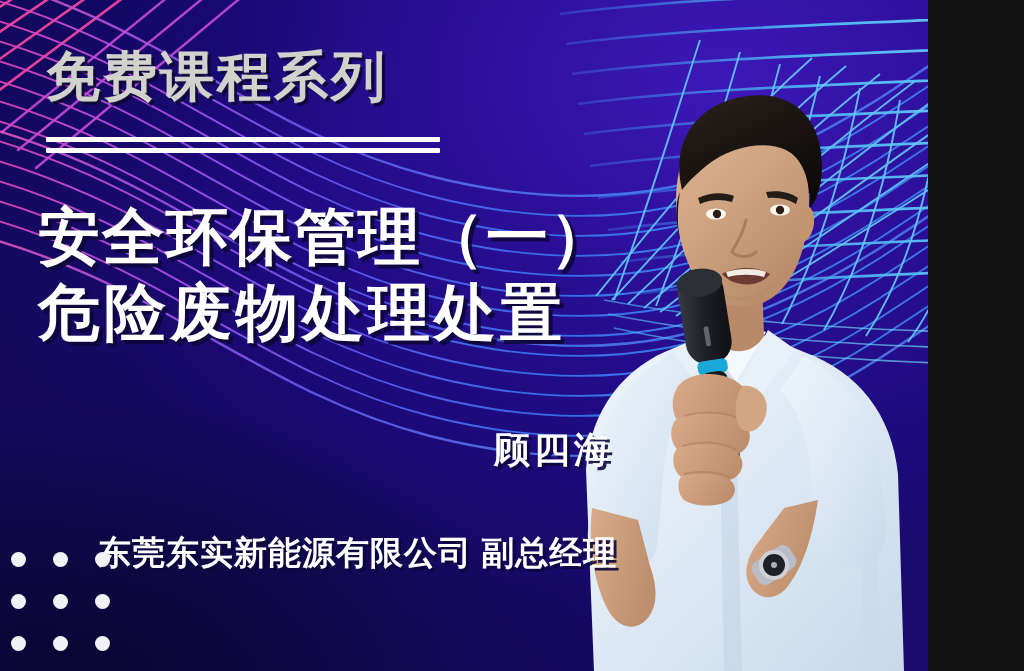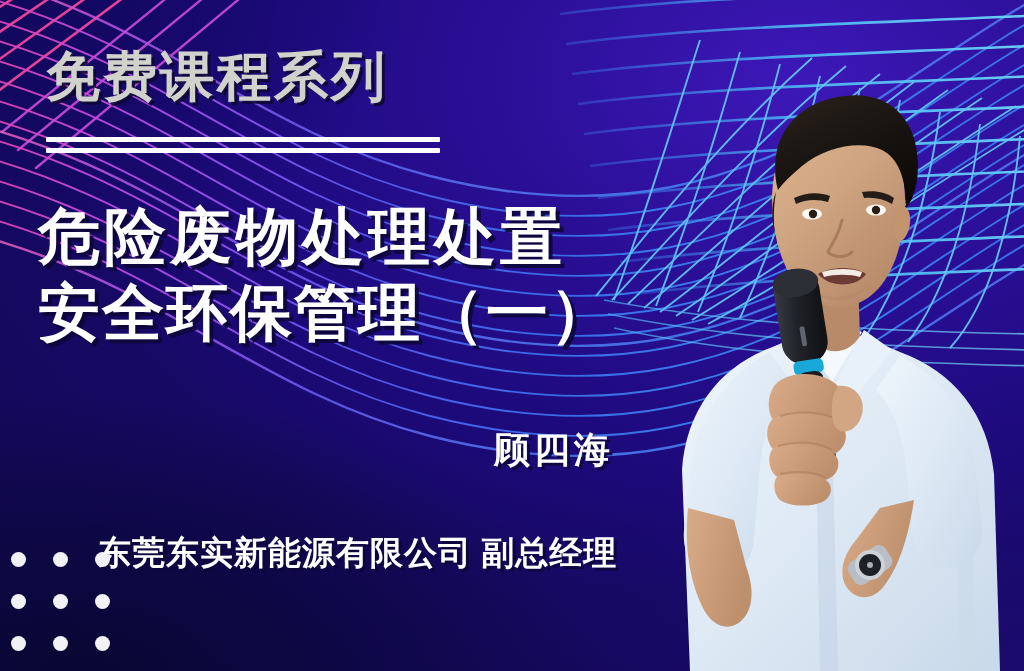--- a/index.html
+++ b/index.html
@@ -1,21 +1,21 @@
 <!DOCTYPE html>
 <html lang="zh"><head>
 <meta charset="utf-8">
 <title>course-cover</title>
 <style>
   html,body{margin:0;padding:0;background:#111;}
   *{box-sizing:border-box;}
 
   #poster{
     position:relative;
-    width:1024px;height:671px;
+    width:928px;height:671px;
     overflow:hidden;
     font-family:"Liberation Serif","DejaVu Serif",serif;
     background:
       radial-gradient(115% 120% at 78% 12%, #3d18b8 0%, #2a0f96 26%, #1d0a7d 48%, #160963 66%, #120752 100%),
       linear-gradient(160deg,#1b0a72 0%,#180a6b 45%,#0d0a45 100%);
     padding-left: 24px;
   }
 
   
   .vignette{position:absolute;inset:0;pointer-events:none;}
@@ -344,22 +344,22 @@
   <div class="content">
 
     <div class="kicker">免费课程系列</div>
 
     <div class="rules">
       <div class="rule"></div>
       <div class="rule"></div>
     </div>
 
     <div class="title">
+      <div class="line l2">安全环保管理（一）</div>
       <div class="line l1">危险废物处理处置</div>
-      <div class="line l2">安全环保管理（一）</div>
     </div>
 
     <div class="speaker">顾四海</div>
 
     <div class="affiliation">东莞东实新能源有限公司 副总经理</div>
 
     <div class="dotgrid">
       <i></i>
       <i></i>
       <i></i>

